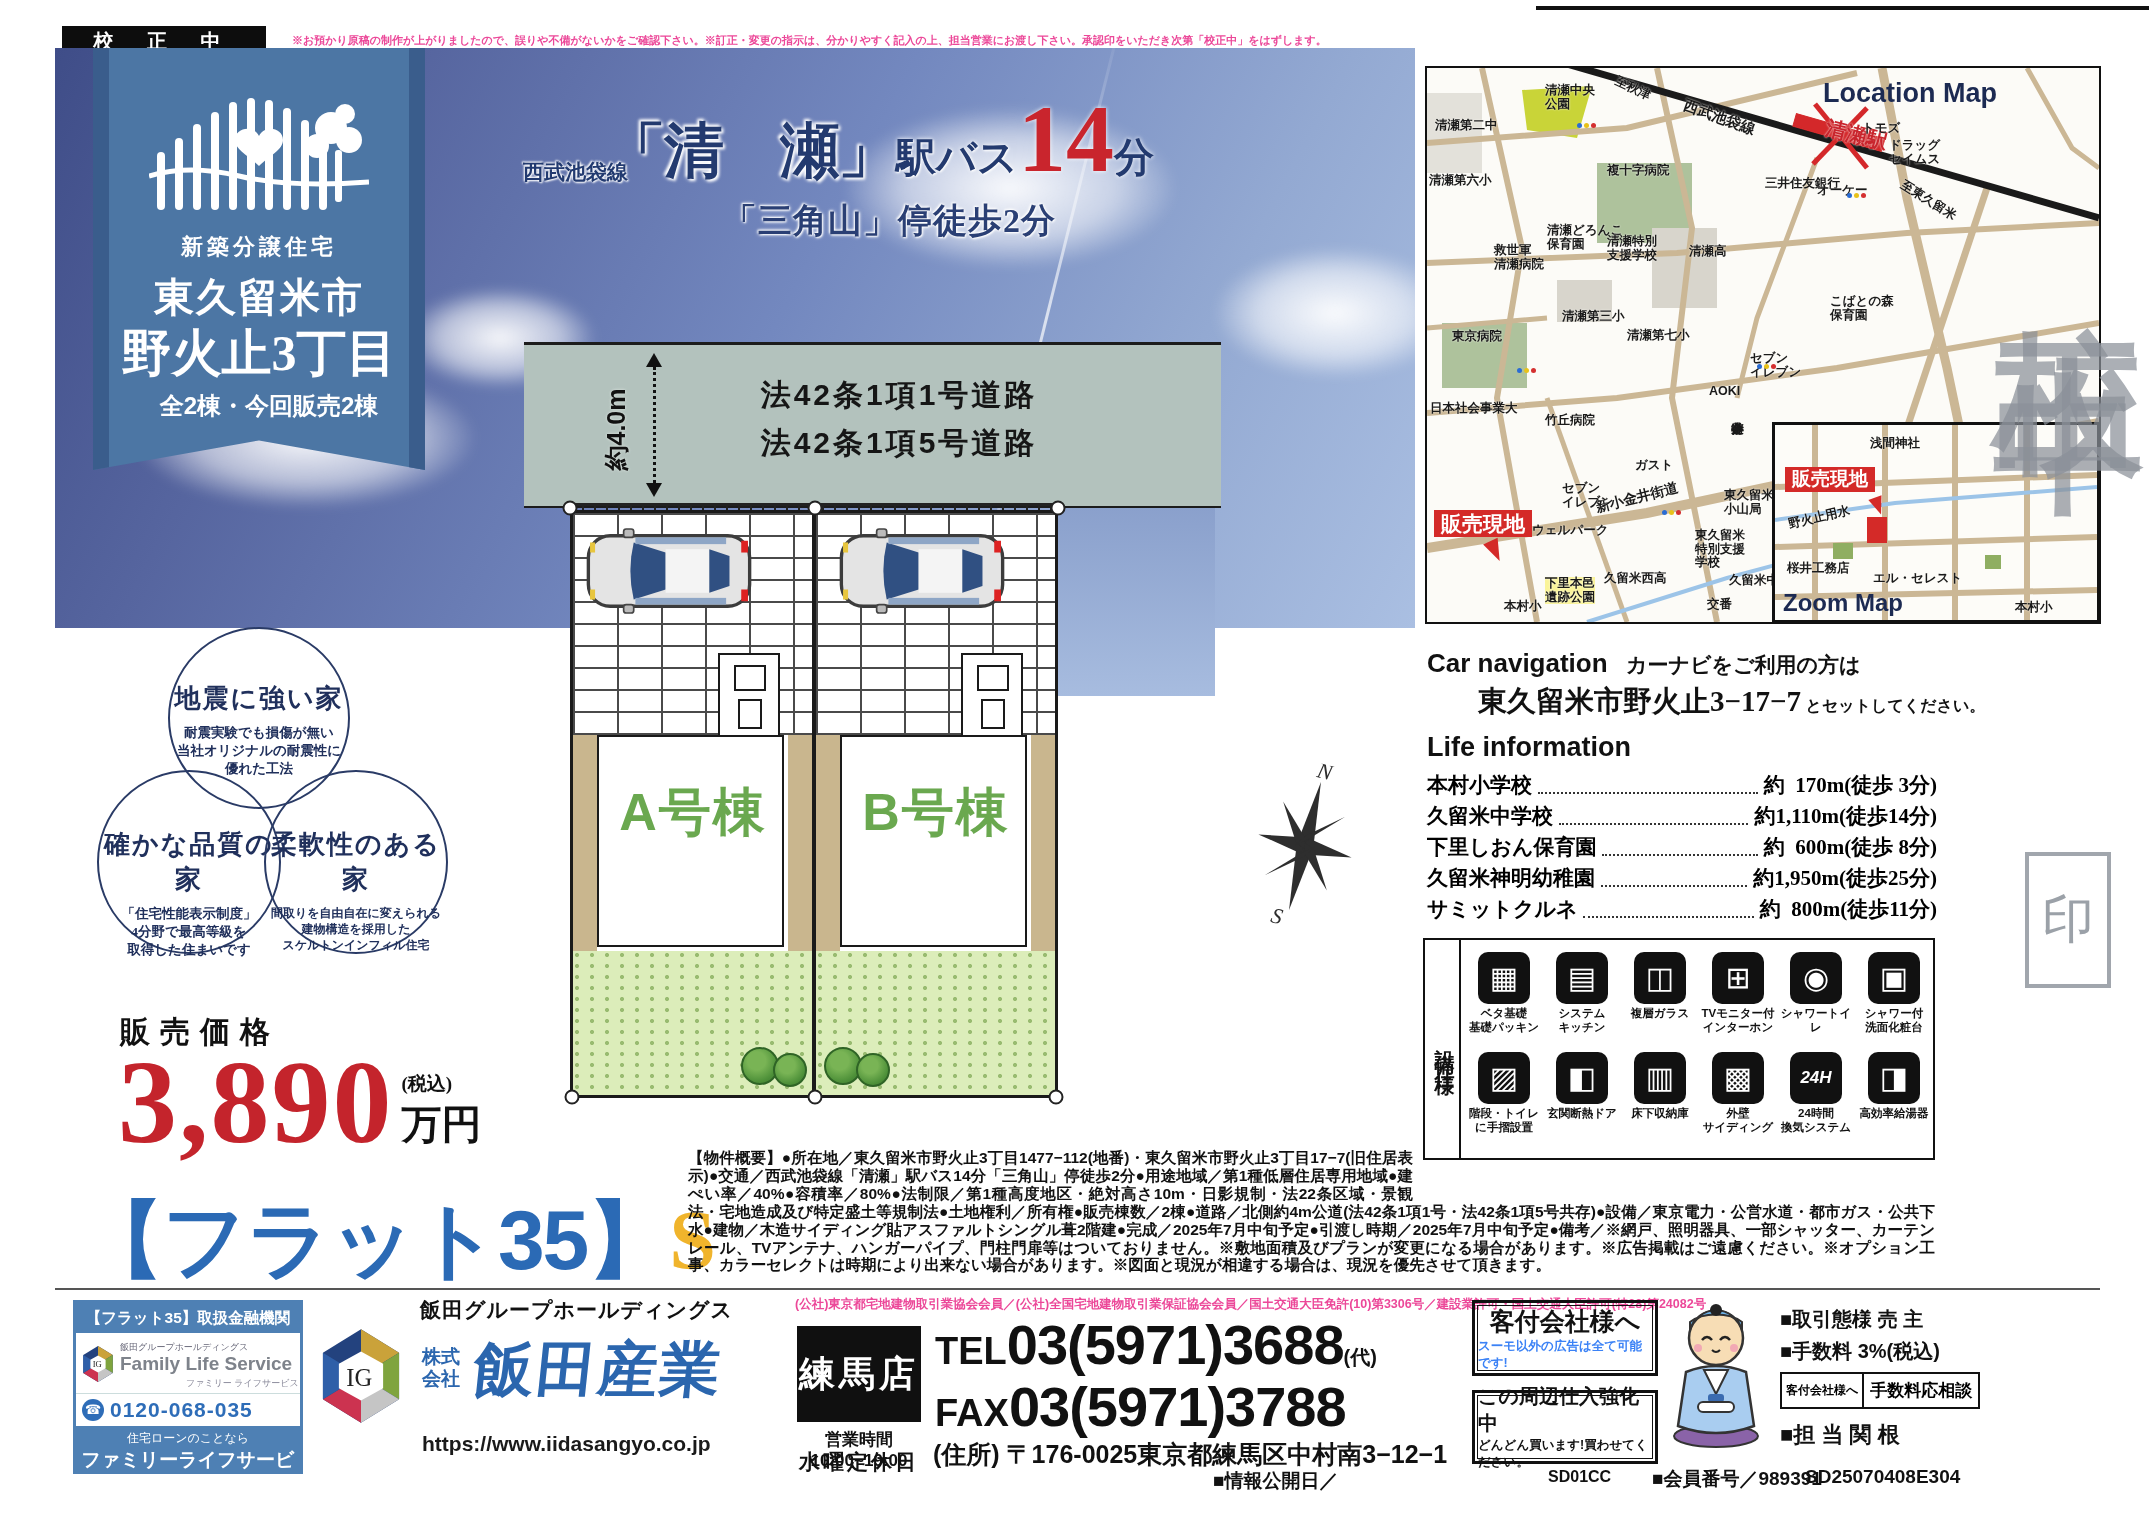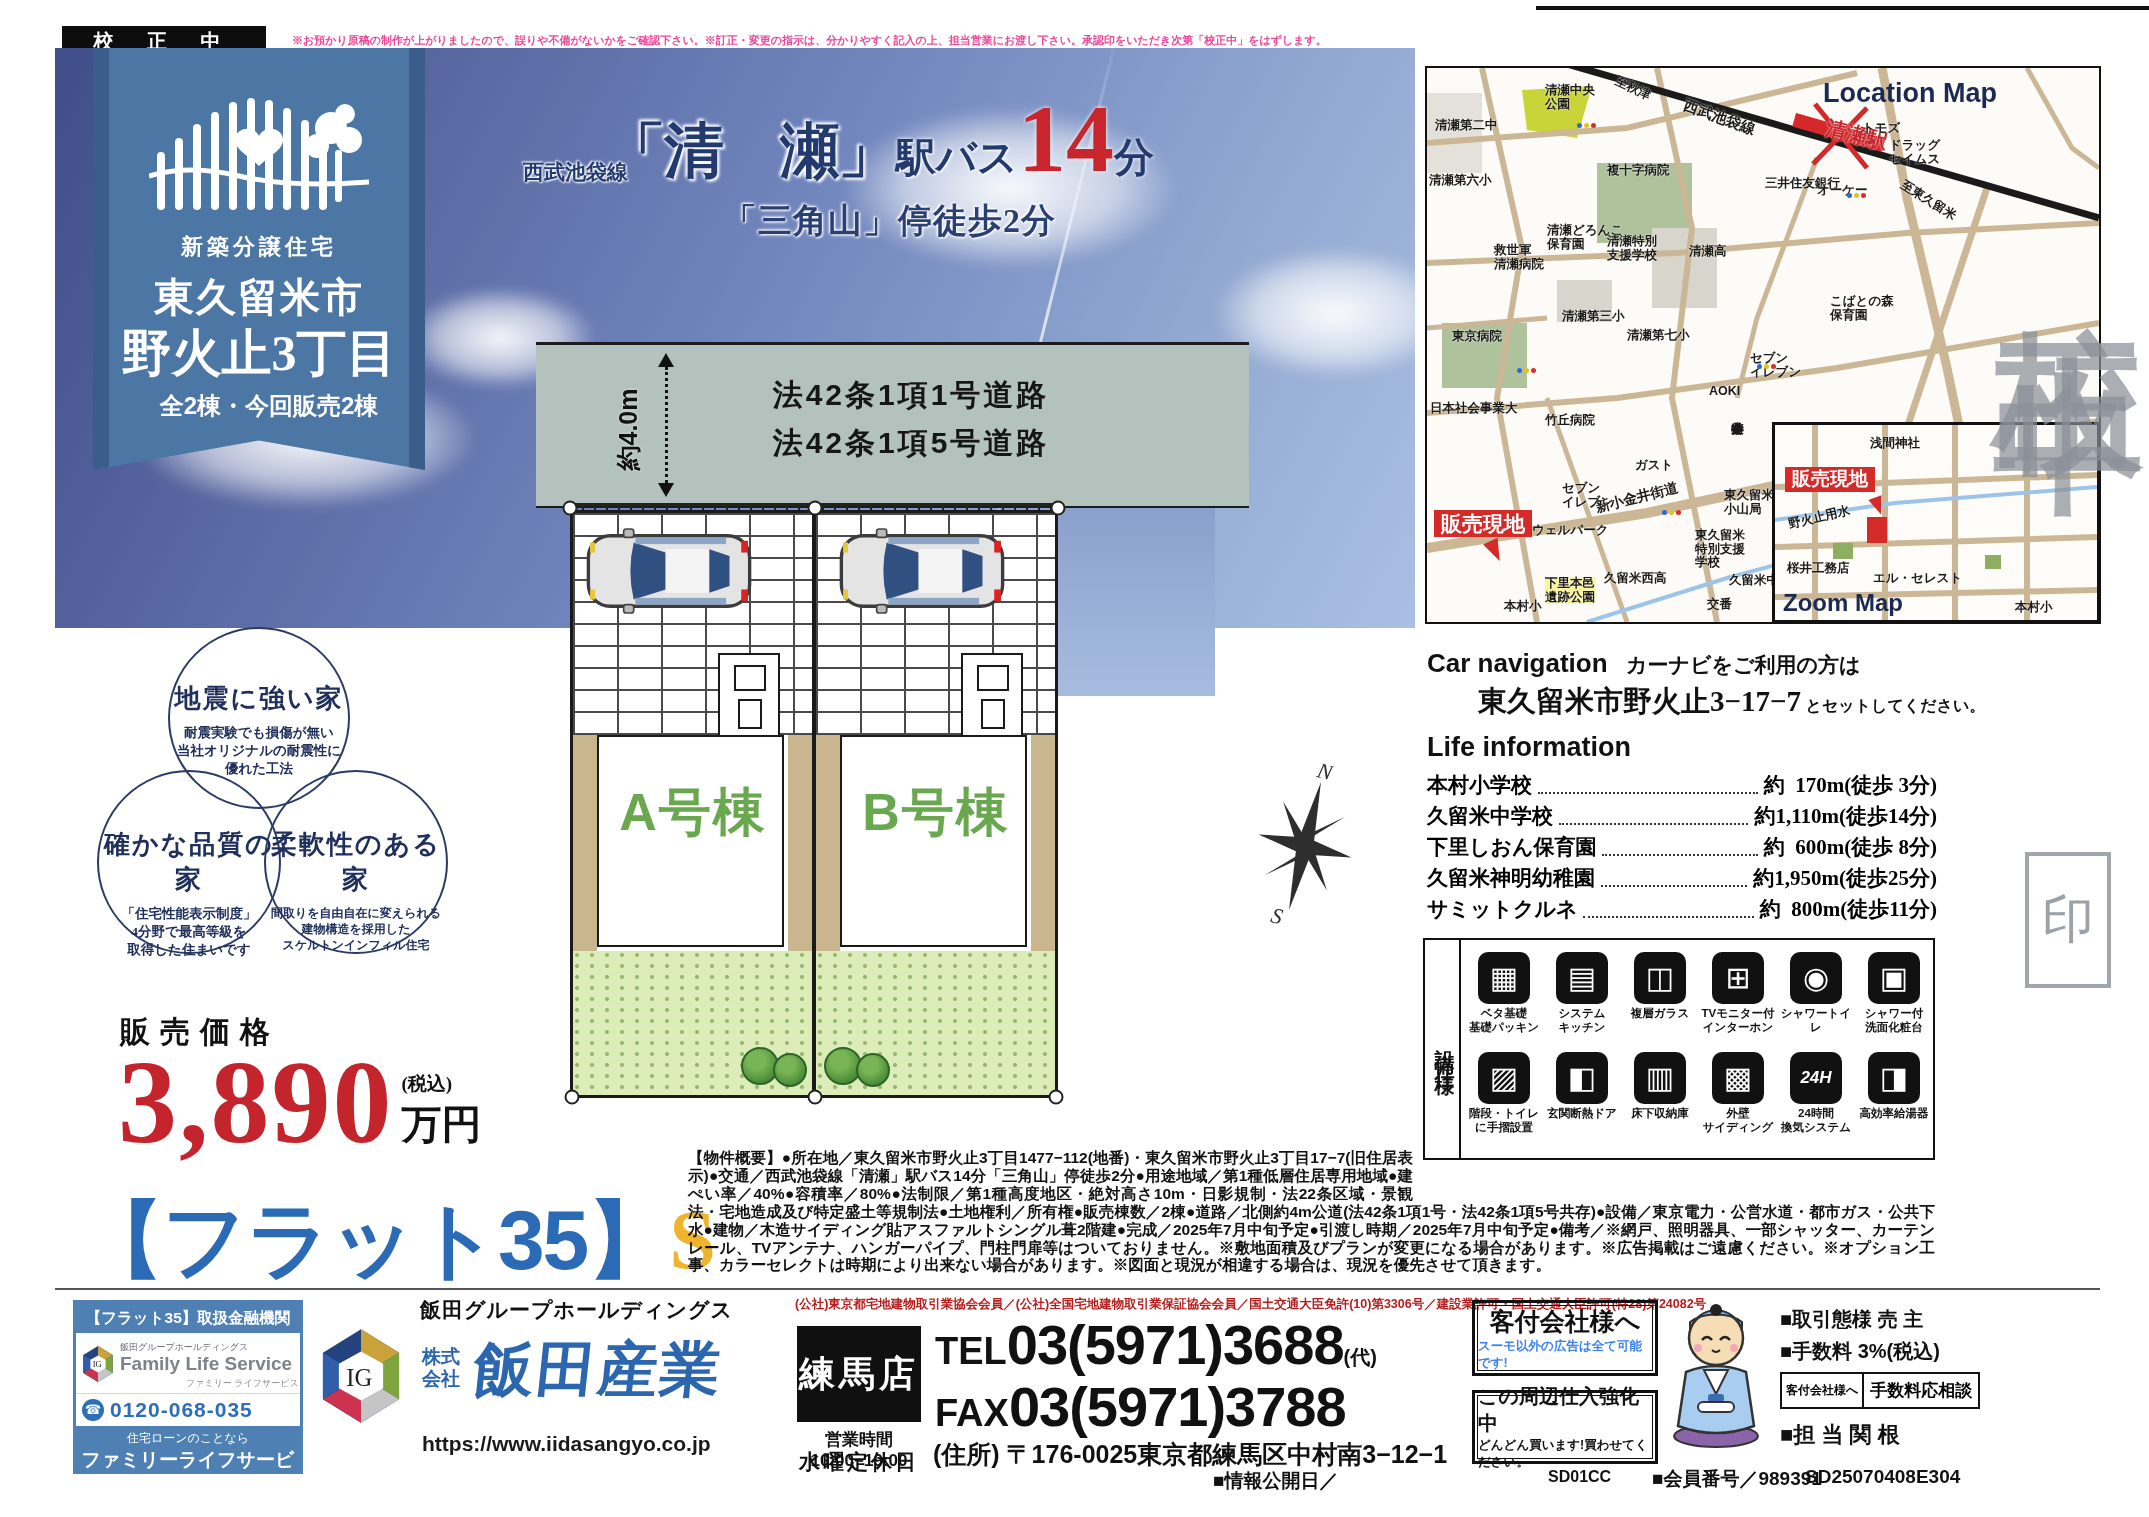--- a/index.html
+++ b/index.html
@@ -95,21 +95,21 @@
   .flssub{font-size:9px;color:#889;text-align:right;}
   .flsphone{font-size:21px;font-weight:800;color:#2e6db8;letter-spacing:1px;}
   .flsfoot{background:#4e80b4;color:#fff;text-align:center;}
   .holdings{font-size:21px;font-weight:800;color:#111;letter-spacing:1px;}
   .kprefix{font-size:19px;font-weight:800;color:#2b66ae;line-height:1.15;white-space:pre-line;}
   .kname{font-size:60px;font-weight:800;color:#2b66ae;transform:skewX(-6deg);letter-spacing:2px;font-family:"Liberation Serif",serif;}
   .url{font-size:21px;font-weight:800;color:#1a1a1a;}
   .storebox{background:#101010;color:#fff;font-size:36px;font-weight:bold;text-align:center;display:flex;align-items:center;justify-content:center;letter-spacing:4px;}
   .hours{font-size:17px;font-weight:bold;color:#111;text-align:center;}
   .closed{font-size:21px;font-weight:bold;color:#111;text-align:center;letter-spacing:3px;}
-  .license{font-size:12.5px;color:#b91c1c;font-weight:600;}
+  .license{font-size:12.5px;color:#ec4899;font-weight:600;}
   .tel-label{font-size:38px;font-weight:800;color:#111;}
   .tel-num{font-size:56px;font-weight:800;color:#111;letter-spacing:-1px;}
   .tel-note{font-size:20px;font-weight:bold;color:#111;}
   .address{font-size:25px;font-weight:bold;color:#111;}
   .infodate{font-size:19px;font-weight:bold;color:#111;}
   .dbl{border:3px solid #111;padding:2px;}
   .dbl-in{border:1.5px solid #111;width:100%;height:100%;box-sizing:border-box;display:flex;flex-direction:column;align-items:center;justify-content:center;}
   .ag-t1{font-size:25px;font-weight:800;color:#111;}
   .ag-s1{font-size:12.5px;font-weight:800;color:#3b82f6;}
   .ag-t2{font-size:20px;font-weight:800;color:#111;}
@@ -169,21 +169,21 @@
 
   <div class="abs hl-rail" style="left:523px;top:158px;">西武池袋線</div>
   <div class="abs hl-row" style="left:606px;top:96px;">
     <span class="hl-station">「清　瀬」</span>
     <span class="hl-suffix">駅バス</span>
     <span class="hl-min">14</span>
     <span class="hl-unit">分</span>
   </div>
   <div class="abs hl-line2" style="left:723px;top:198px;">「三角山」停徒歩2分</div>
 
-  <div class="abs road" style="left:536px;top:342px;width:697px;height:161px;padding-left:16px;">
+  <div class="abs road" style="left:524px;top:342px;width:697px;height:161px;">
     <div class="abs roadtext" style="left:175px;top:28px;width:400px;">法42条1項1号道路</div>
     <div class="abs roadtext" style="left:175px;top:76px;width:400px;">法42条1項5号道路</div>
     <div class="abs tri" style="left:122px;top:8px;border-left:8px solid transparent;border-right:8px solid transparent;border-bottom:14px solid #111;"></div>
     <div class="abs dotline" style="left:129px;top:22px;height:116px;"></div>
     <div class="abs tri" style="left:122px;top:138px;border-left:8px solid transparent;border-right:8px solid transparent;border-top:14px solid #111;"></div>
     <div class="abs dim" style="left:52px;top:68px;transform:rotate(-90deg);">約4.0m</div>
   </div>
   <div class="abs fence" style="left:570px;top:503px;width:488px;height:10px;"></div>
 
   <div class="abs lot" style="left:570px;top:510px;width:245px;height:588px;box-sizing:border-box;">

